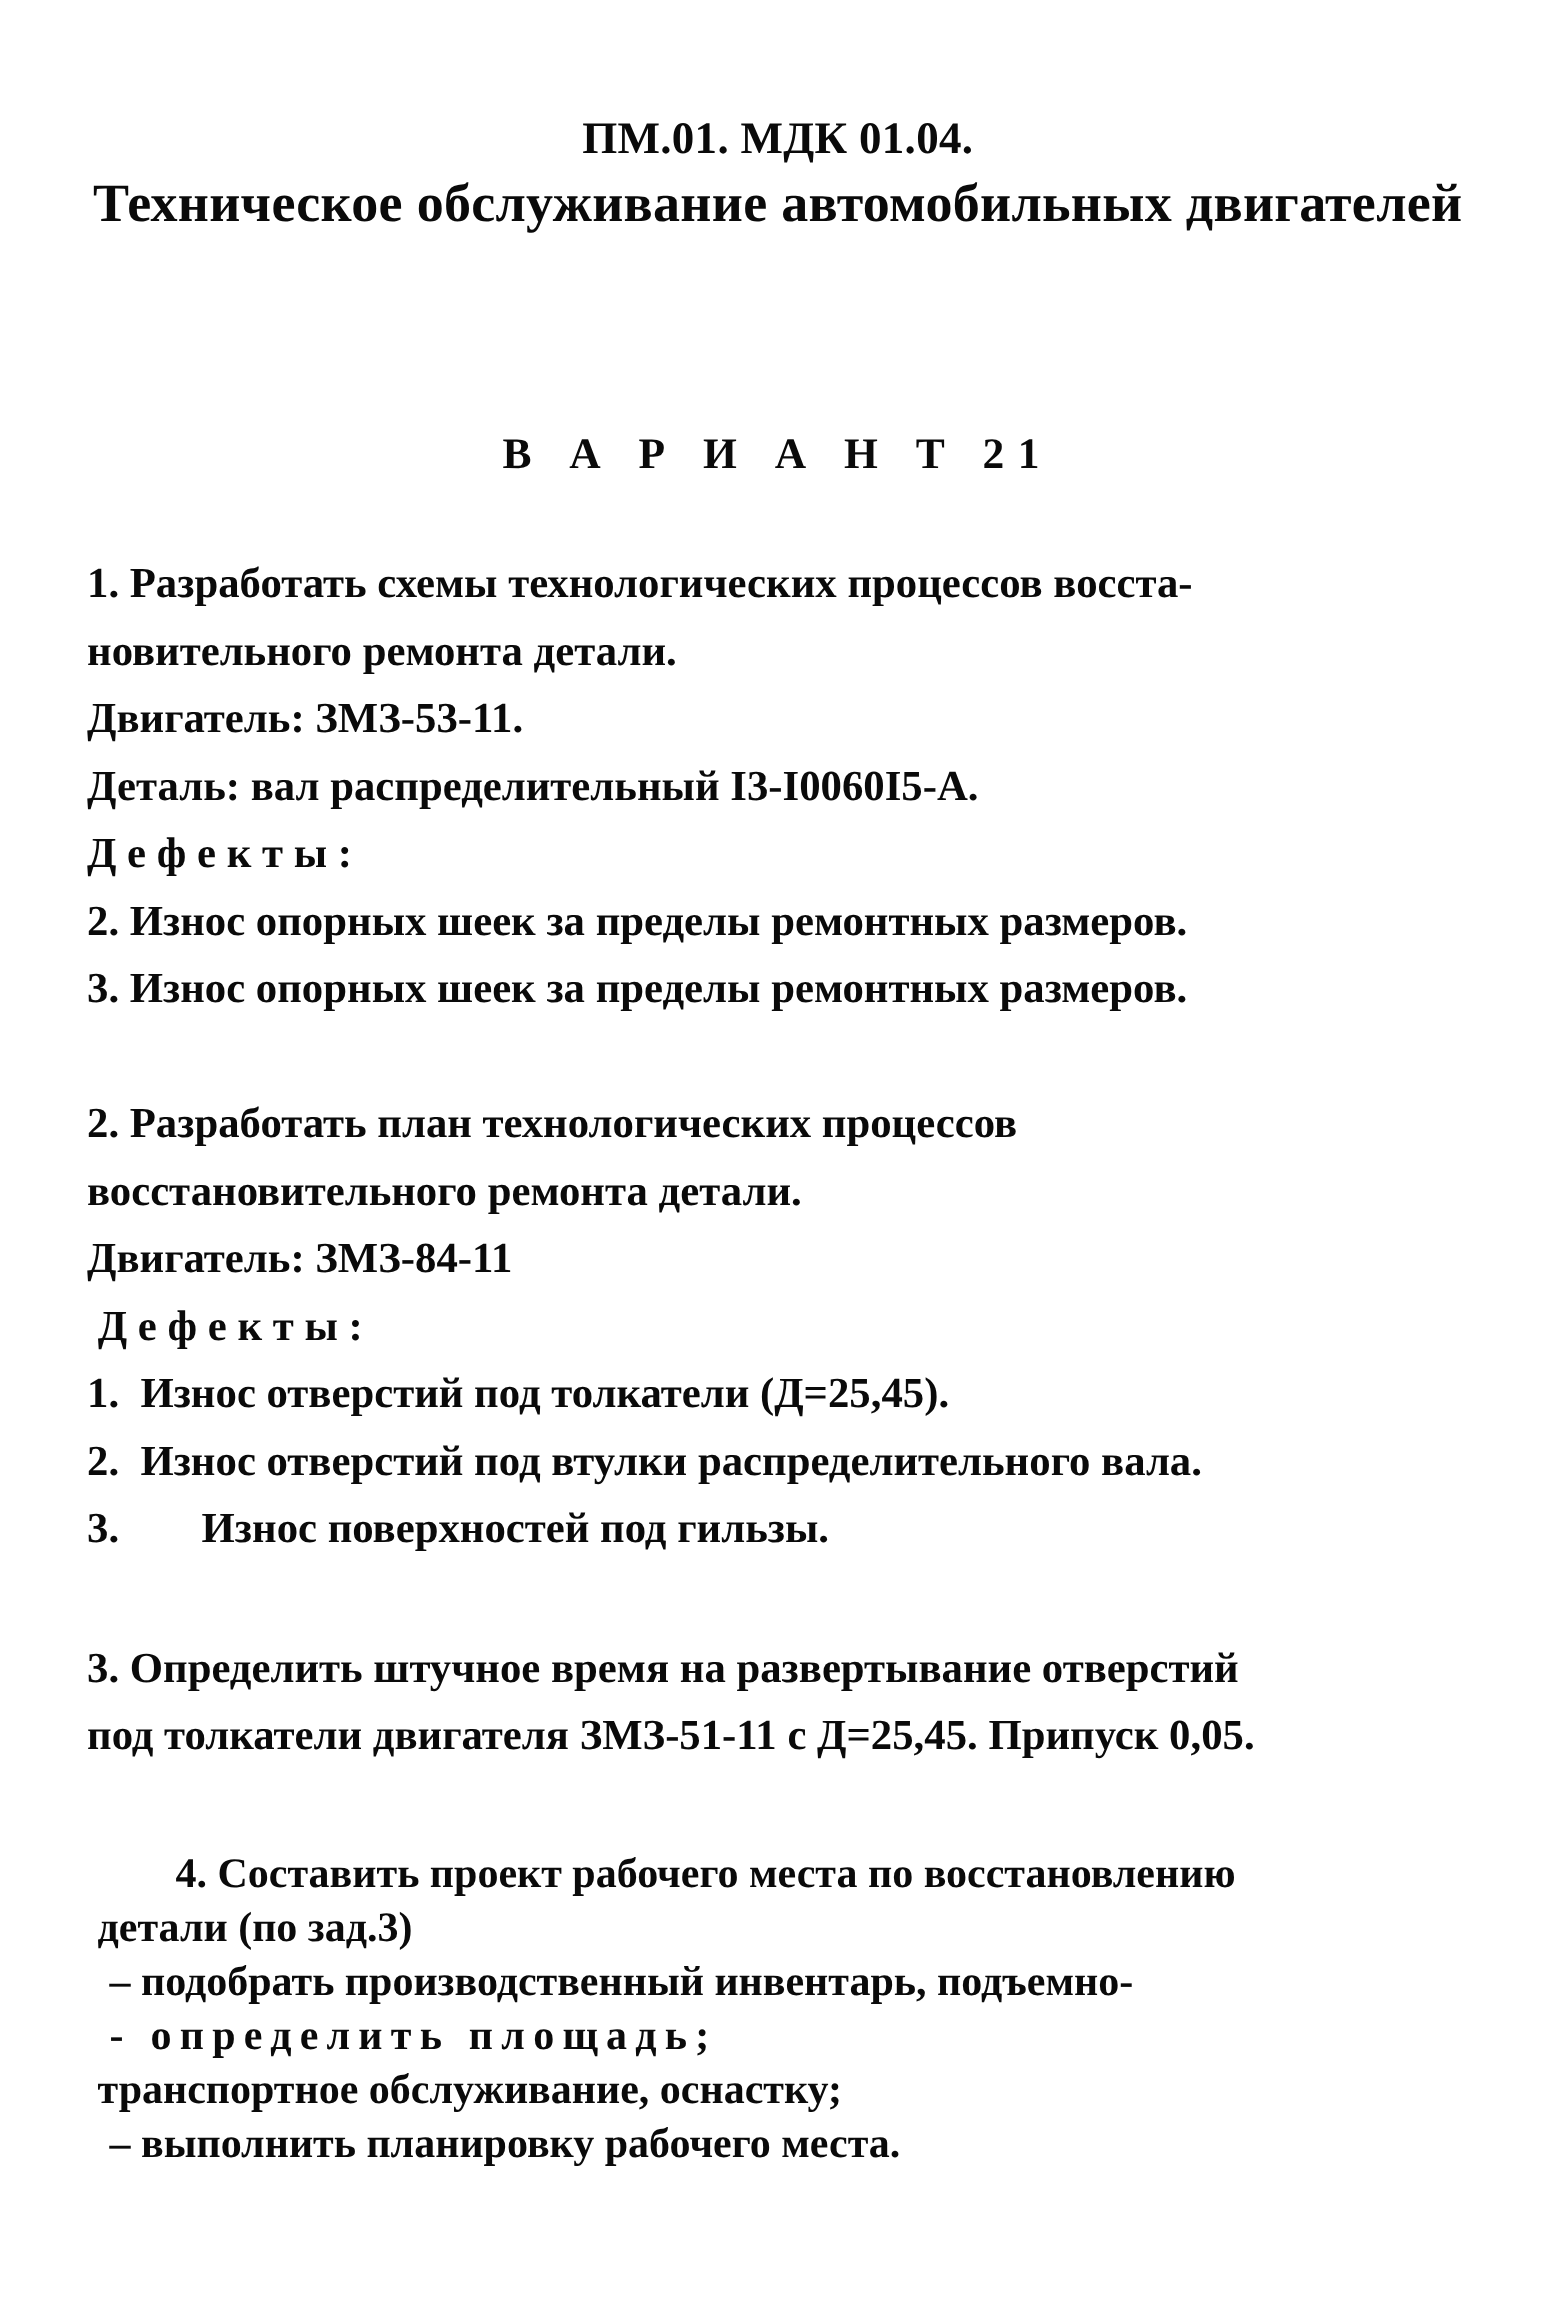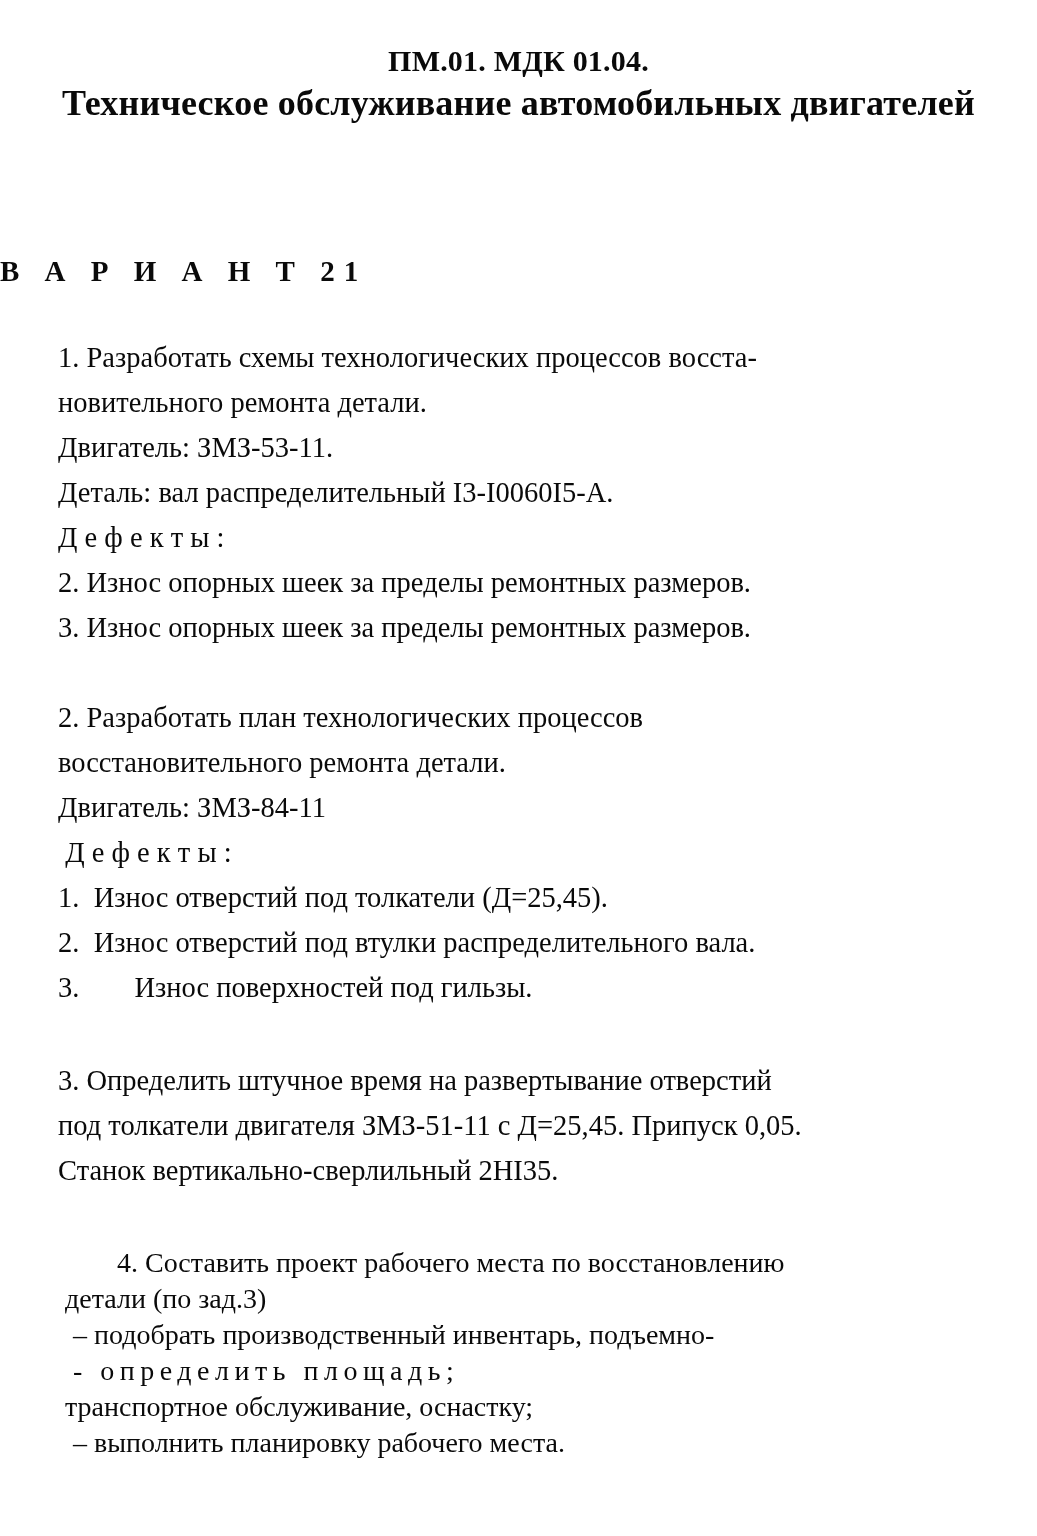--- a/index.html
+++ b/index.html
@@ -15,20 +15,21 @@
     color: #0a0a0a;
     -webkit-font-smoothing: antialiased;
     overflow: hidden;
   }
 
   .page {
     position: relative;
     width: 1037px;
     height: 1216px;
     box-sizing: border-box;
+    margin-top: 32px;
   }
 
   
   .doc-title {
     text-align: center;
     font-weight: bold;
     font-size: 30px;
     line-height: 43px;
     letter-spacing: 0.2px;
     margin: 0;
@@ -37,20 +38,21 @@
   .doc-title .line1 {
     display: block;
     padding-top: 39px;
   }
   .doc-title .line2 {
     display: block;
     font-size: 36px;
   }
 
   .variant-heading {
+    text-align: center;
     font-weight: bold;
     font-size: 29px;
     letter-spacing: 9px;
     margin: 0;
     padding-top: 129px;
     line-height: 34px;
   }
 
   
   .block {
@@ -58,20 +60,21 @@
     padding: 0;
     font-size: 28.5px;
     line-height: 45px;
     padding-left: 58px;
     padding-right: 45px;
   }
   .block p {
     margin: 0;
     padding: 0;
     white-space: pre-wrap;
+    font-weight: bold;
   }
   .indent {
     padding-left: 55px;
   }
   .spaced {
     letter-spacing: 5.5px;
   }
   .tabgap {
     display: inline-block;
     width: 55px;
@@ -119,21 +122,20 @@
     <p>Двигатель: ЗМЗ-84-11</p>
     <p> Д е ф е к т ы :</p>
     <p>1.  Износ отверстий под толкатели (Д=25,45).</p>
     <p>2.  Износ отверстий под втулки распределительного вала.</p>
     <p><span>3.</span><span class="tabgap"></span><span>Износ поверхностей под гильзы.</span></p>
   </section>
 
   <section class="block" id="block-task3">
     <p class="indent">3. Определить штучное время на развертывание отверстий</p>
     <p>под толкатели двигателя ЗМЗ-51-11 с Д=25,45. Припуск 0,05.</p>
-    <p>Станок вертикально-сверлильный 2НI35.</p>
   </section>
 
   <section class="block" id="block-task4">
     <p class="indent">4. Составить проект рабочего места по восстановлению</p>
     <p>детали (по зад.3)</p>
     <p class="dash">– подобрать производственный инвентарь, подъемно-</p>
     <p class="dash spaced">- определить площадь;</p>
     <p>транспортное обслуживание, оснастку;</p>
     <p class="dash">– выполнить планировку рабочего места.</p>
   </section>

